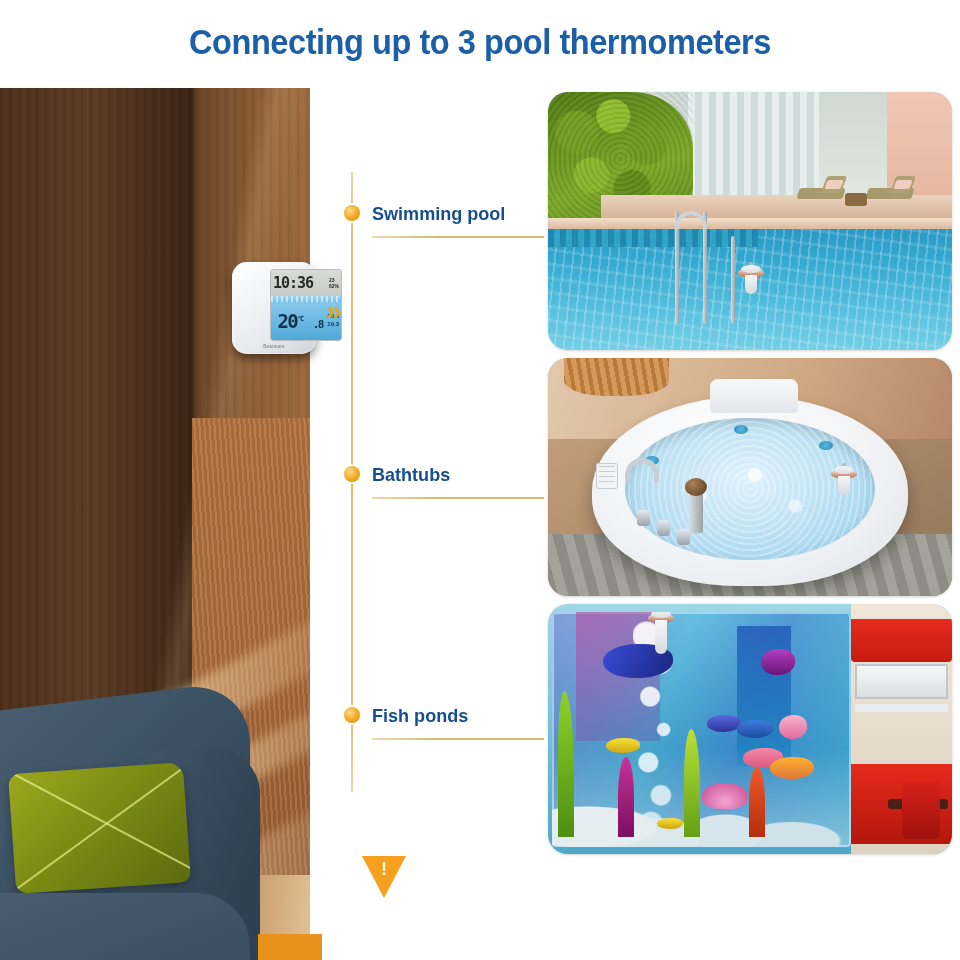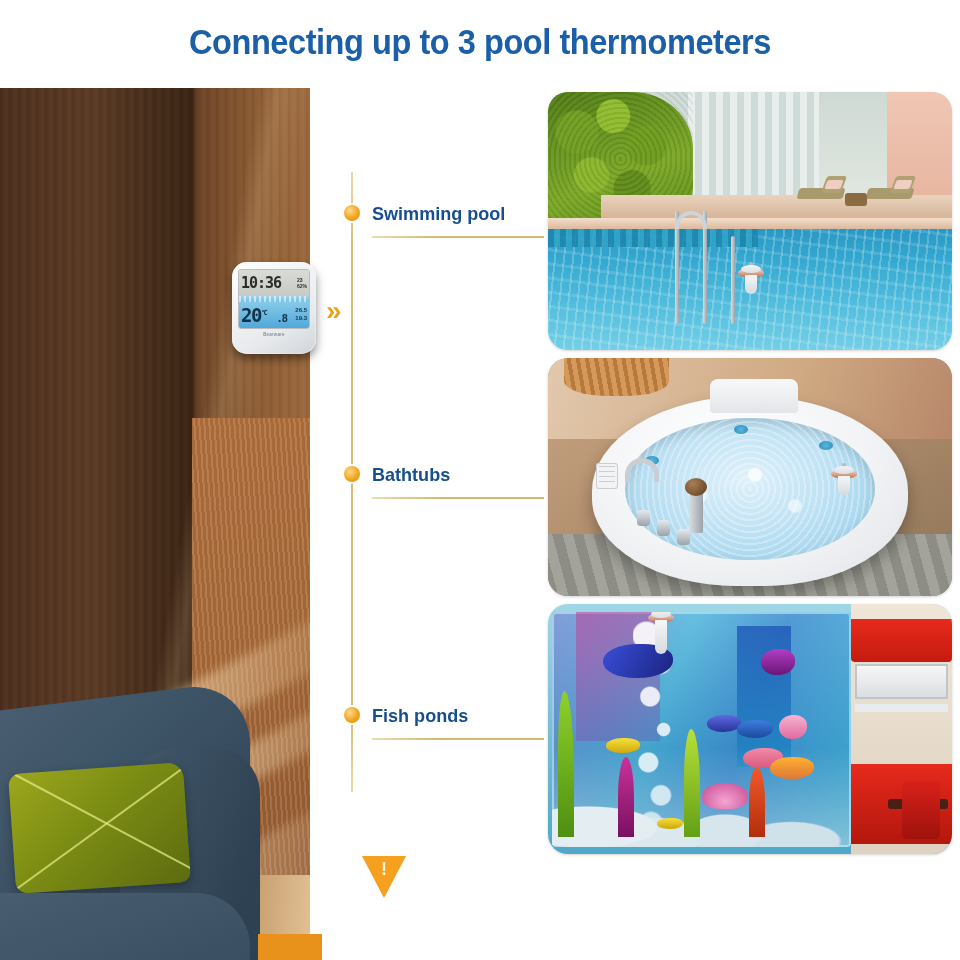--- a/index.html
+++ b/index.html
@@ -95,23 +95,24 @@
 
   
   .device{
     position:absolute; left:232px; top:262px; width:84px; height:92px;
     background:linear-gradient(150deg,#ffffff,#e7e9ec 70%,#cfd3d8);
     border-radius:15px;
     box-shadow:0 5px 10px rgba(0,0,0,.45), inset 0 0 2px #fff;
     padding:7px 6px 9px 6px;
   }
   .screen{
-    width:100%; height:60px; border-radius:3px; overflow:hidden;
+    width:100%; height:72px; border-radius:3px; overflow:hidden;
     display:flex; flex-direction:column;
     border:1px solid #b9bcc0;
+    margin-left:32px;
   }
   .screen-top{
     flex:0 0 26px; background:linear-gradient(#d9dbd6,#c8cbc5);
     display:flex; align-items:center; padding:0 2px;
   }
   .scr-time{
     font-family:"DejaVu Sans Mono", monospace;
     font-size:15px; font-weight:bold; color:#2b2b2b; line-height:1;
     letter-spacing:-1px; flex:1;
   }
@@ -119,21 +120,21 @@
   .screen-mid{
     flex:0 0 6px; background:linear-gradient(#9fd4ef,#74c2e8);
     position:relative;
   }
   .screen-mid:after{
     content:""; position:absolute; inset:0;
     background:repeating-linear-gradient(90deg,rgba(255,255,255,.55) 0 2px, rgba(255,255,255,0) 2px 5px);
   }
   .screen-bot{
     flex:1; background:linear-gradient(#86c9ea,#4fa9d8);
-    display:flex; align-items:center; padding:0 2px;
+    display:flex; align-items:center; padding:0 2px;text-align:center;
   }
   .scr-temp{
     font-family:"DejaVu Sans Mono", monospace;
     font-size:19px; font-weight:bold; color:#14314a; line-height:1;
     letter-spacing:-1.5px; flex:1;
   }
   .scr-temp sup{ font-size:7px; }
   .scr-mm{ display:flex; flex-direction:column; font-size:6px; font-weight:bold; color:#14314a; line-height:1.3; }
   .brand{
     margin-top:3px; text-align:center; font-size:4.5px; color:#6a7480;

